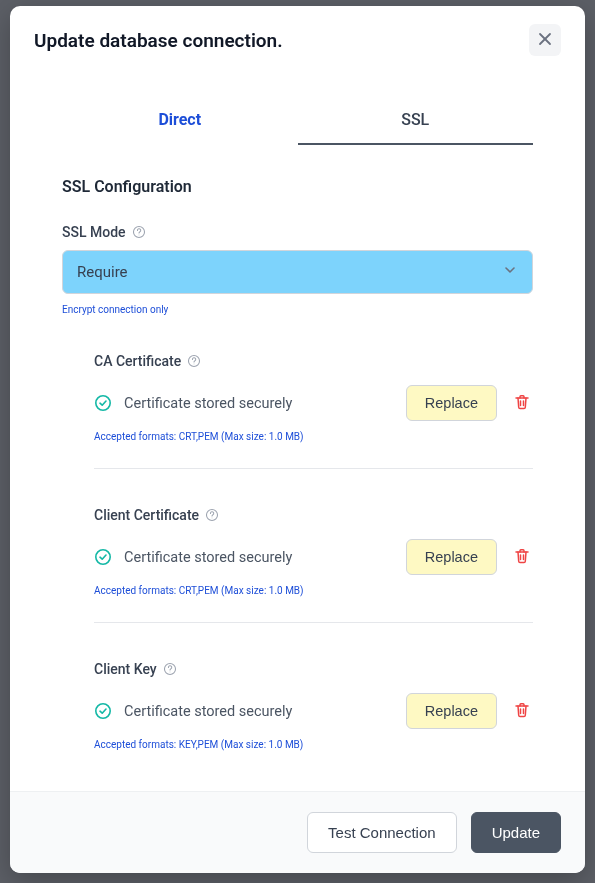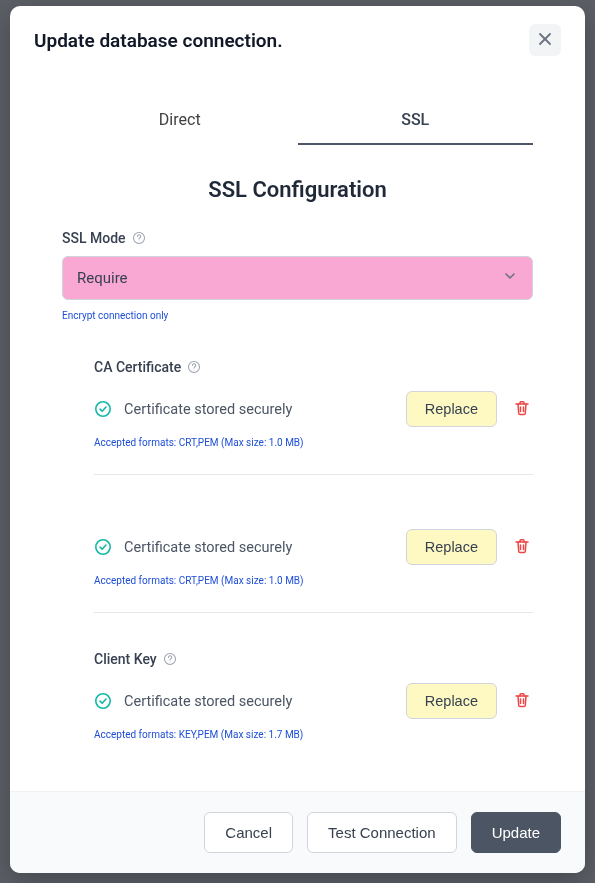--- a/index.html
+++ b/index.html
@@ -61,36 +61,36 @@
     .tabs {
       display: flex;
       margin-top: 28px;
       width: 100%;
     }
     .tab {
       flex: 1;
       text-align: center;
       padding: 14px 0;
       font-size: 16px;
-      color: #404040;
+      color: #1d4ed8;
       cursor: pointer;
       border-bottom: 2px solid transparent;
+      font-weight: bold;
     }
     .tab.active {
       color: #374151;
       border-bottom: 2px solid #4b5563;
       font-weight: 500;
     }
     .section-title {
-      font-size: 22px;
+      font-size: 16px;
       font-weight: 600;
       color: #1f2937;
       margin-top: 32px;
       margin-bottom: 28px;
-      text-align: center;
     }
     .field-label-row {
       display: flex;
       align-items: center;
       gap: 6px;
       margin-bottom: 10px;
     }
     .field-label {
       font-size: 14px;
       color: #374151;
@@ -104,21 +104,21 @@
       position: relative;
       width: 100%;
     }
     .select-box {
       width: 100%;
       border: 1px solid #d1d5db;
       border-radius: 6px;
       padding: 11px 14px;
       font-size: 15px;
       color: #374151;
-      background: #f9a8d4;
+      background: #7dd3fc;
       display: flex;
       align-items: center;
       justify-content: space-between;
       cursor: pointer;
     }
     .chevron { color: #6b7280; }
     .hint {
       font-size: 10px;
       color: #1d4ed8;
       margin-top: 10px;
@@ -279,20 +279,30 @@
                 </svg>
             </span>
           </button>
         </div>
       </div>
       <div class="hint">Accepted formats: CRT,PEM (Max size: 1.0 MB)</div>
       <div class="cert-divider"></div>
     </div>
 
     <div class="cert-block">
+      <div class="field-label-row">
+        <span class="field-label">Client Certificate</span>
+        <span class="help-icon">
+          <svg width="14" height="14" viewBox="0 0 16 16" fill="none" stroke="currentColor" stroke-width="1.2">
+              <circle cx="8" cy="8" r="6.3"></circle>
+              <path d="M6.2 6.2a1.9 1.9 0 1 1 2.6 1.7c-.6.3-.8.7-.8 1.3" stroke-linecap="round"></path>
+              <circle cx="8" cy="11.3" r="0.55" fill="currentColor" stroke="none"></circle>
+            </svg>
+        </span>
+      </div>
       <div class="cert-row">
         <div class="cert-left">
           <span class="check-icon">
             <svg width="18" height="18" viewBox="0 0 18 18" fill="none" stroke="currentColor" stroke-width="1.6" stroke-linecap="round" stroke-linejoin="round">
                 <circle cx="9" cy="9" r="7.2"></circle>
                 <polyline points="6 9.2 8.2 11.2 12 7"></polyline>
               </svg>
           </span>
           <span class="stored-text">Certificate stored securely</span>
         </div>
@@ -344,24 +354,23 @@
                   <path d="M3 5h12"></path>
                   <path d="M7 5V3.7c0-.5.4-.9.9-.9h2.2c.5 0 .9.4.9.9V5"></path>
                   <path d="M5 5l.7 9.3c.05.7.6 1.2 1.3 1.2h4c.7 0 1.25-.5 1.3-1.2L13 5"></path>
                   <line x1="7.5" y1="8" x2="7.5" y2="12.5"></line>
                   <line x1="10.5" y1="8" x2="10.5" y2="12.5"></line>
                 </svg>
             </span>
           </button>
         </div>
       </div>
-      <div class="hint">Accepted formats: KEY,PEM (Max size: 1.7 MB)</div>
+      <div class="hint">Accepted formats: KEY,PEM (Max size: 1.0 MB)</div>
     </div>
 
   </div>
 
   <div class="footer">
-    <button class="btn btn-secondary">Cancel</button>
     <button class="btn btn-secondary">Test Connection</button>
     <button class="btn btn-primary">Update</button>
   </div>
 
 </div>
 
 </body></html>

